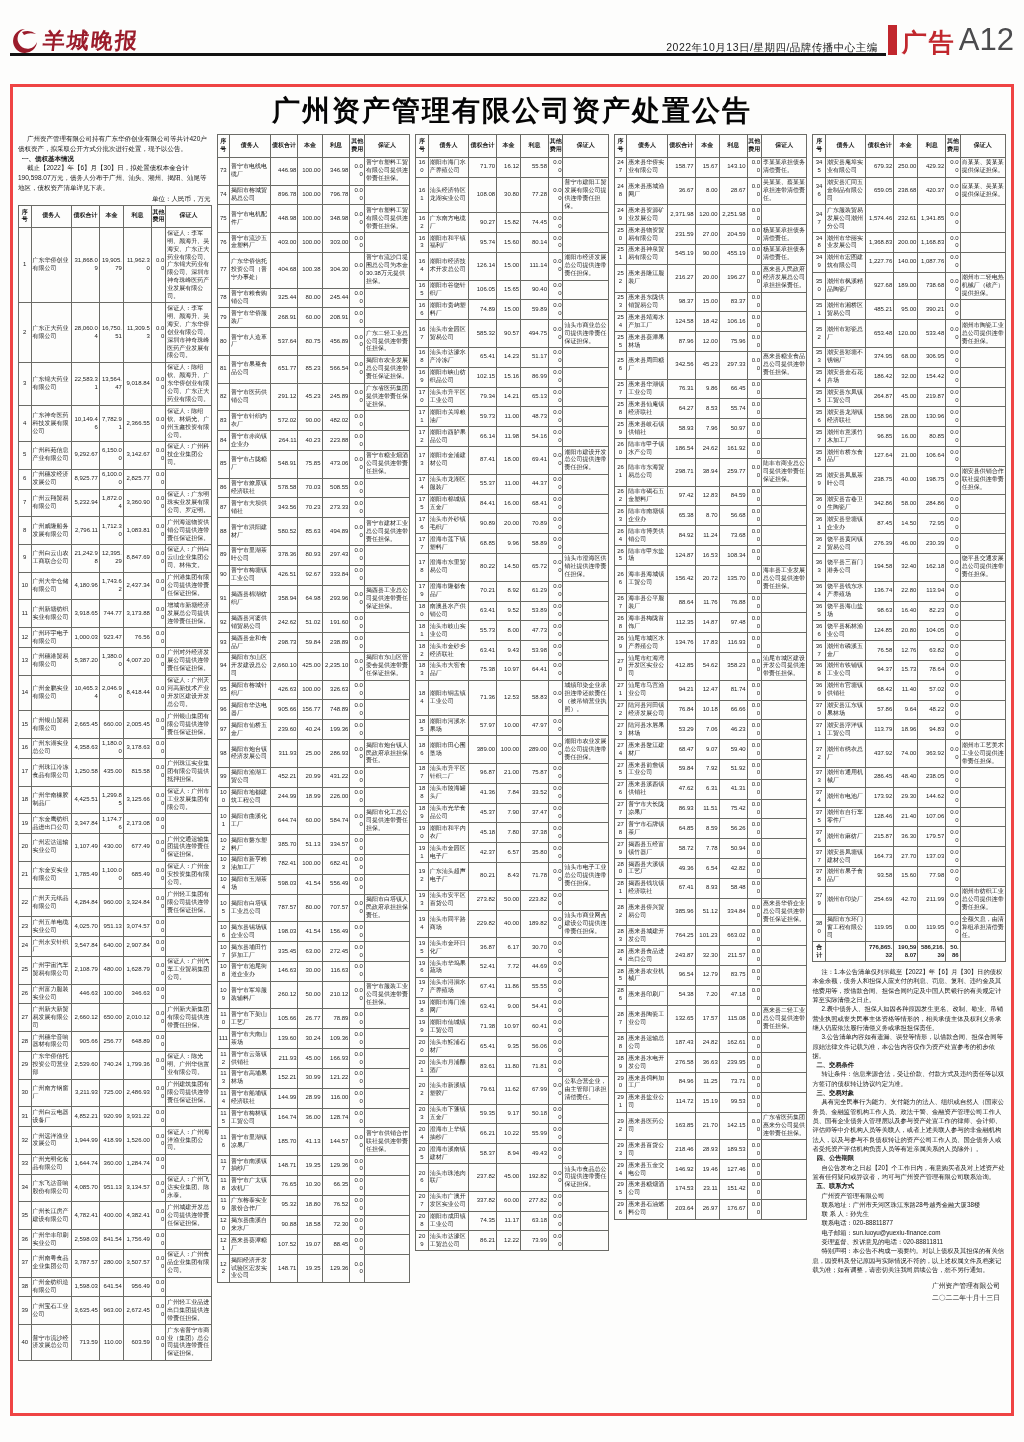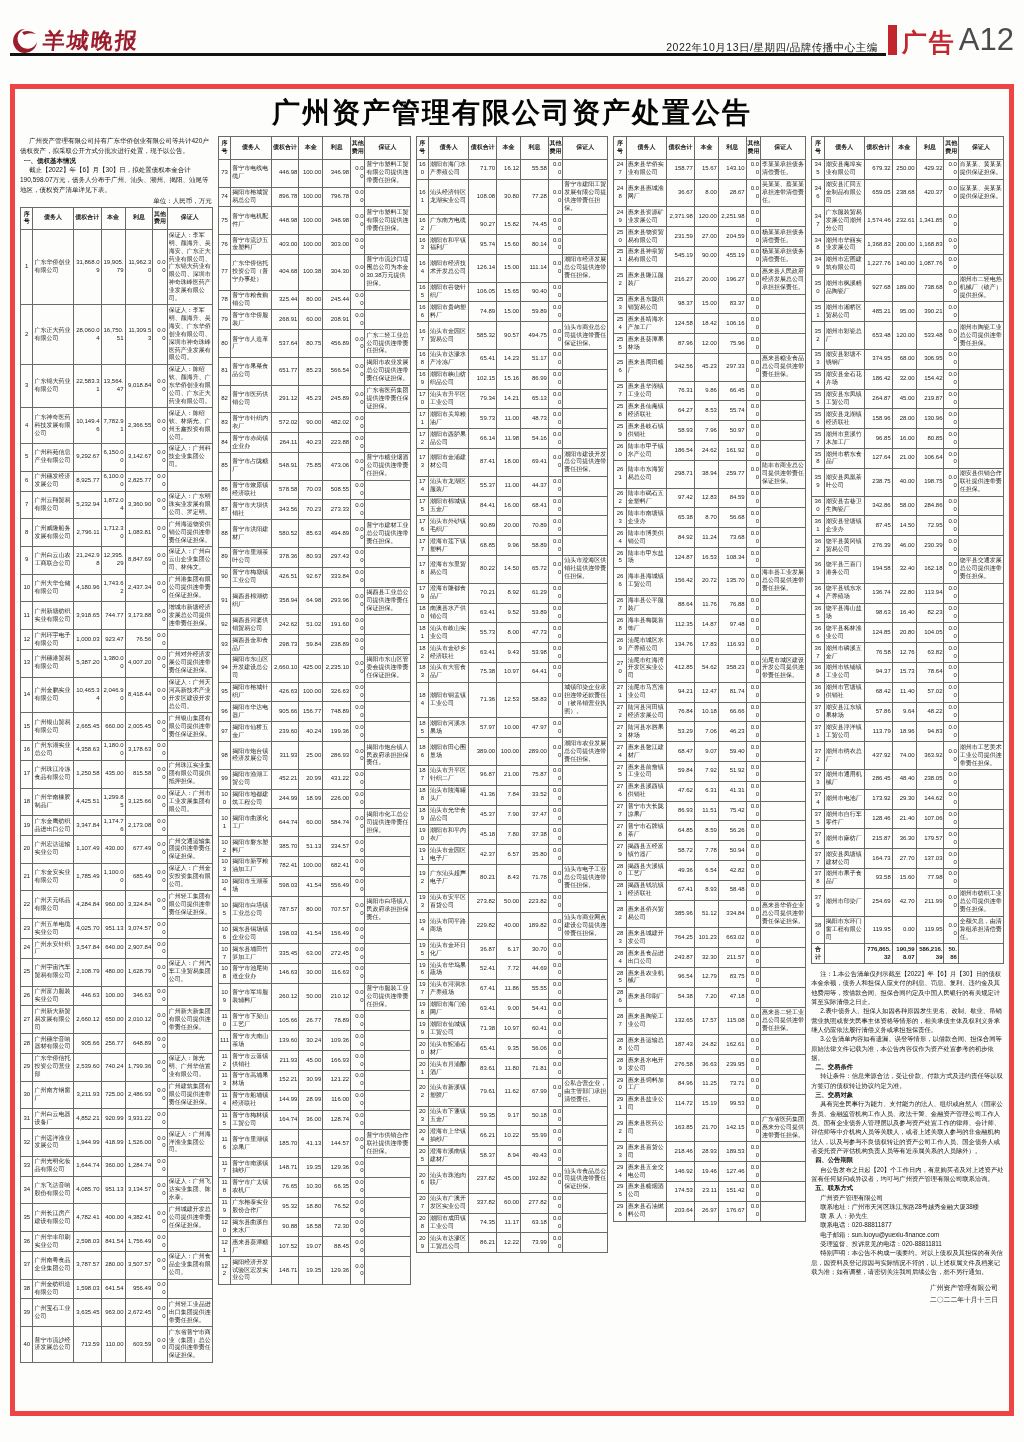--- a/index.html
+++ b/index.html
@@ -12,21 +12,21 @@
   .logo-icon { width:26px; height:26px; margin-right:5px; }
   .logo-text { font-family:"DejaVu Serif", serif; font-weight:bold; font-size:22px; letter-spacing:2px; transform:skewX(-6deg); }
   .mast-right { position:absolute; right:10px; top:24px; display:flex; align-items:flex-end; }
   .dateline { font-size:10.5px; color:#222; margin-right:10px; letter-spacing:0.5px; }
   .redbar { width:9px; height:30px; background:#c1272d; margin-right:5px; }
   .adword { font-size:25px; font-weight:bold; color:#c1272d; letter-spacing:2px; line-height:1.05; }
   .pageno { font-size:31px; color:#4b4b4d; line-height:1; margin-left:3px;text-align:center; }
   .mastrule { position:absolute; top:53px; left:10px; width:876px; height:3px; background:#121212; }
 
   
-  .board { position:absolute; left:10px; top:84px; width:1004px; height:1332px; border:5px solid #ef4444; overflow:hidden; background:#fdfdfc; }
+  .board { position:absolute; left:10px; top:84px; width:1004px; height:1332px; border:3px solid #ef4444; overflow:hidden; background:#fdfdfc; }
   .big-title { text-align:center; font-size:28px; font-weight:900; color:#060606; letter-spacing:2px; padding-top:5px; font-family:"Liberation Sans", sans-serif; }
   .columns { display:flex; gap:5px; padding:4px 5px 0 5px; align-items:flex-start; height:1292px; overflow:hidden; }
   .colgroup { flex:1 1 0; min-width:0; overflow:hidden; height:100%; }
 
   .intro { font-size:6.5px; line-height:1.5; color:#161616; }
   .intro div { text-indent:9px; }
   .intro .hd { text-indent:4px; font-weight:bold; }
   .unit-note { font-size:6.5px; text-align:right; color:#161616; margin:2px 1px 1px 0; }
 
   table.claims { width:100%; border-collapse:collapse; table-layout:fixed; }

